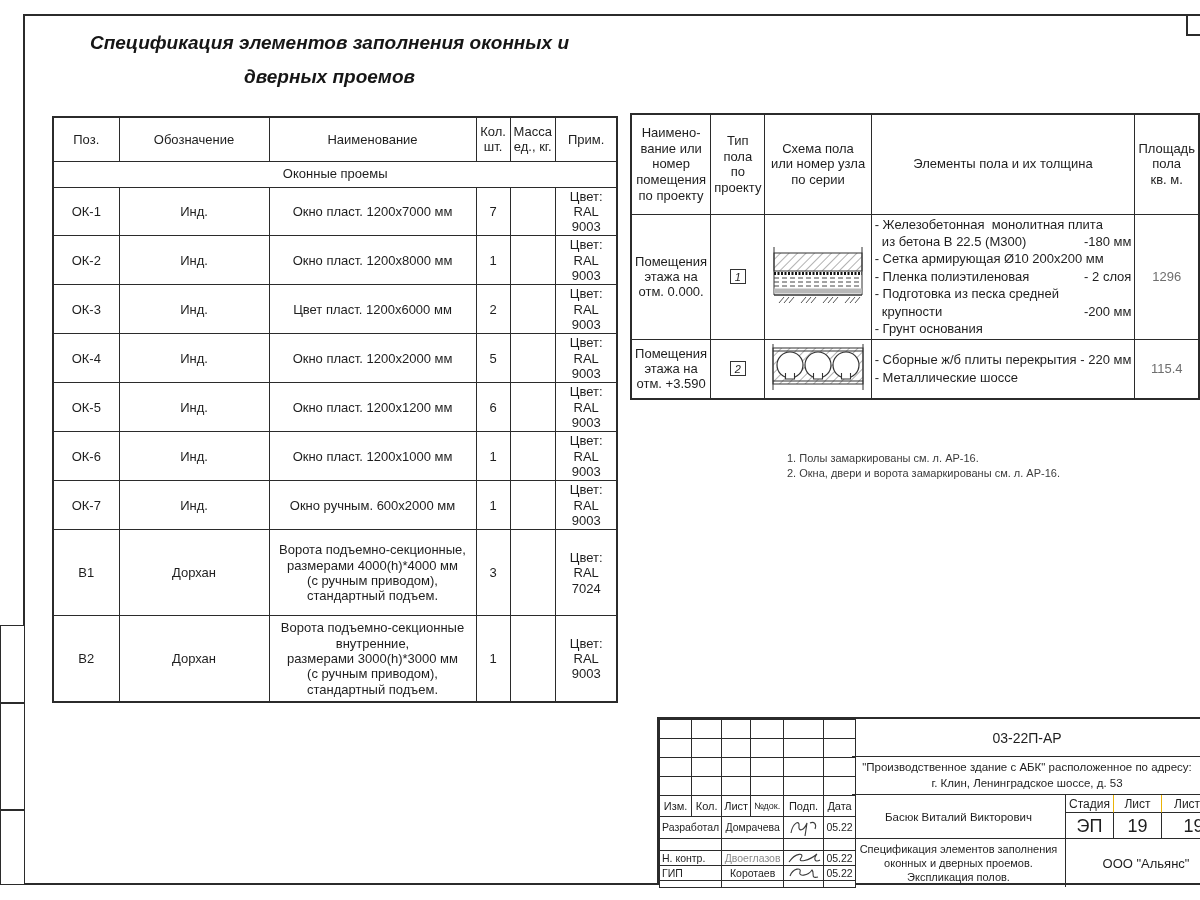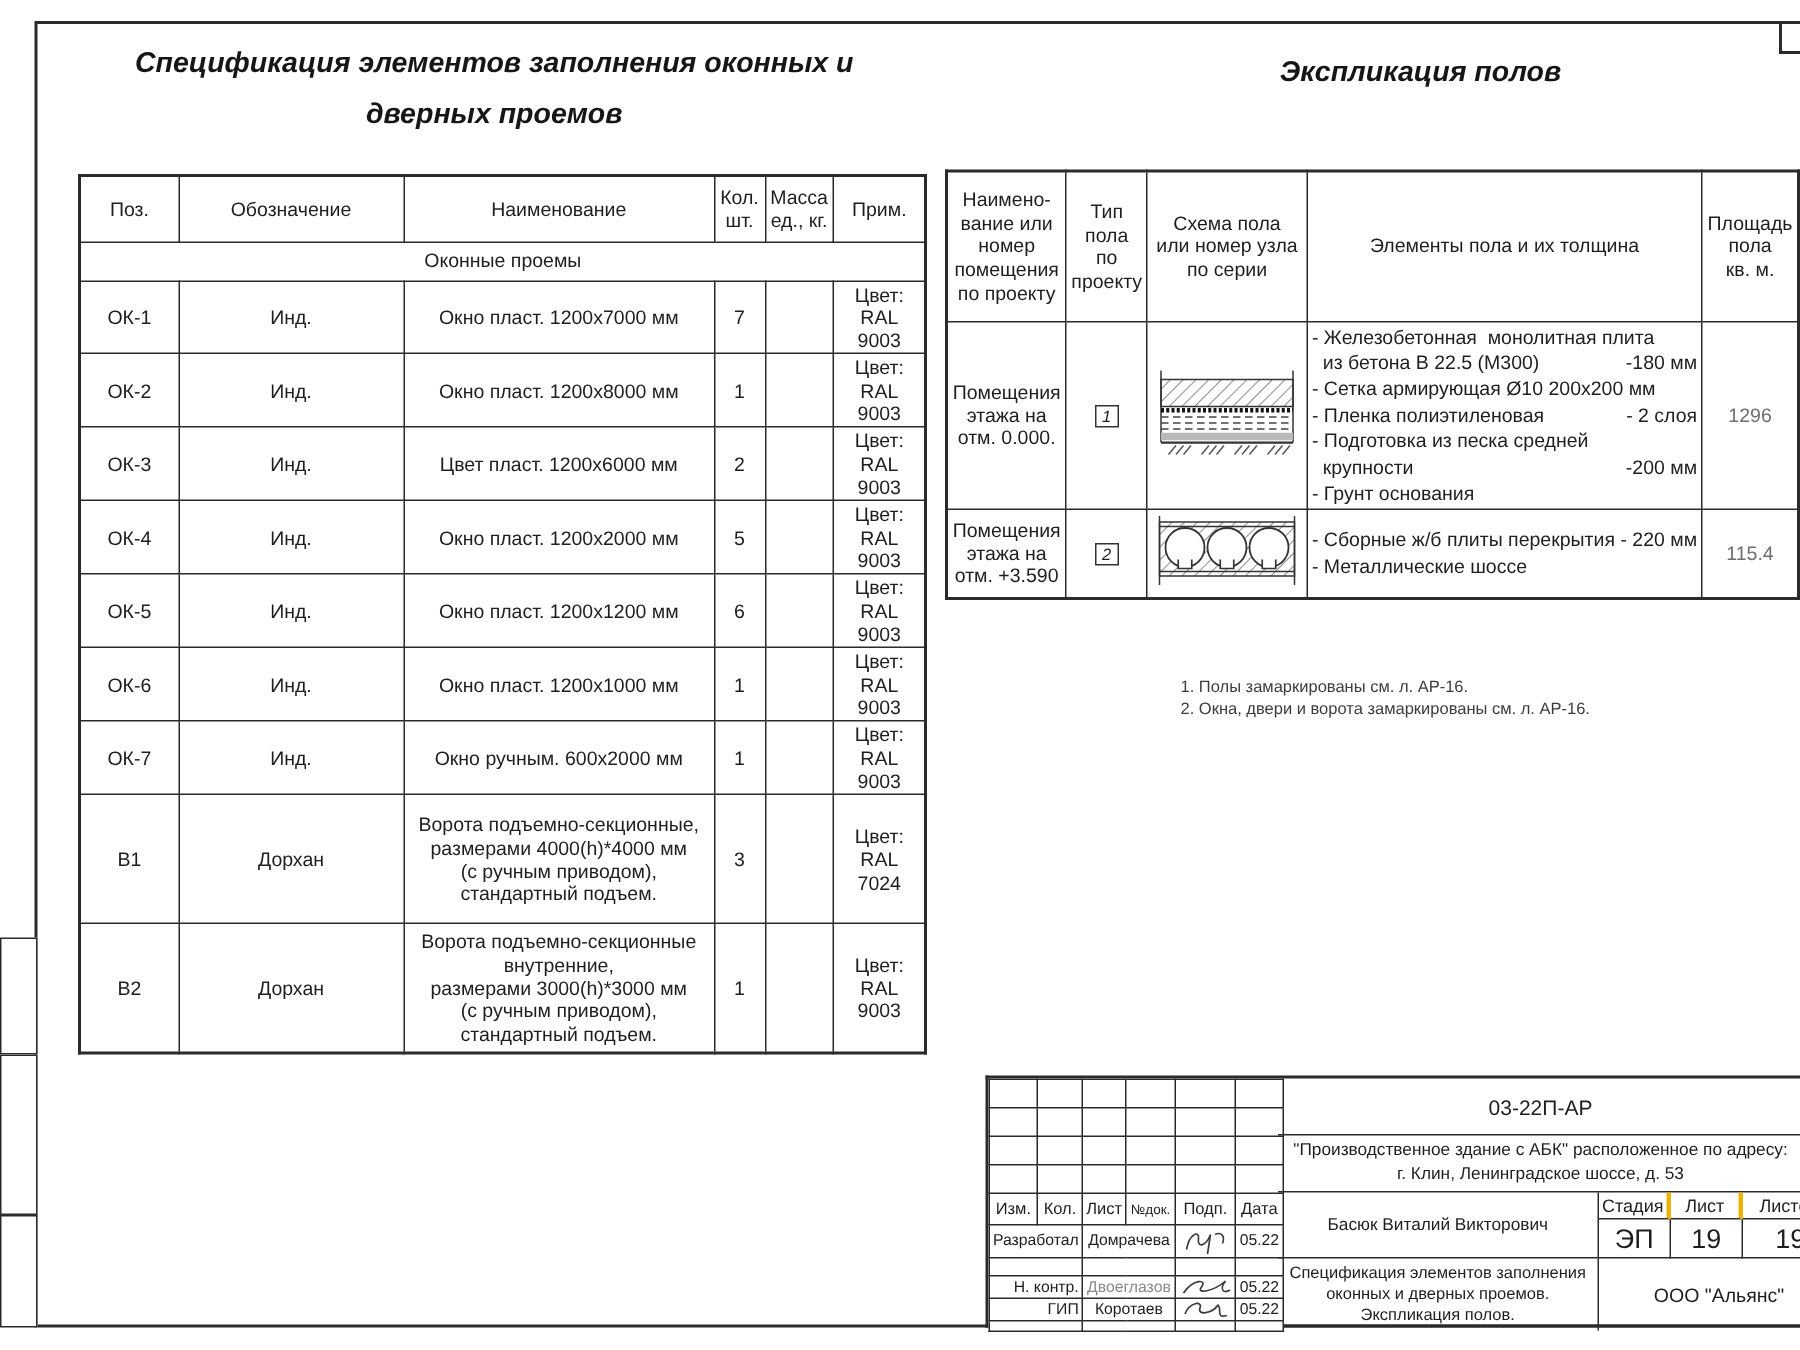--- a/index.html
+++ b/index.html
@@ -63,34 +63,34 @@
   #tb .tb-left{position:absolute;left:0;top:0;border:none;border-right:1.5px solid #2b2b2b}
   #tb .tb-left td{font-size:10.5px;padding:0 2px}
   #tb .tb-left tr.h19{height:19px}
   #tb .tb-left tr.h21{height:21px}
   #tb .tb-left tr.h22{height:22px}
   #tb .tb-left tr.h12{height:12px}
   #tb .tb-left tr.h15{height:15px}
   #tb .tb-left tr.h7{height:7px}
   #tb .tb-left tr.head td{font-size:11px}
   #tb .tb-left tr.head td:nth-child(4){font-size:9px}
-  #tb .role-cell{text-align:right;padding-left:3px}
+  #tb .role-cell{text-align:left;padding-left:3px}
   #tb .date-cell{font-size:10px}
   #tb .muted{color:#8a8a8a}
   .tb-cell{position:absolute;display:flex;align-items:center;justify-content:center;
            text-align:center;border-color:#2b2b2b}
   #tb-doc{left:193px;top:0;width:350px;height:38px;border-bottom:1.5px solid #2b2b2b;font-size:14px}
   #tb-project{left:193px;top:38px;width:350px;height:38px;border-bottom:1.5px solid #2b2b2b;
               font-size:11.5px;line-height:1.35;flex-direction:column}
   #tb-person{left:193px;top:76px;width:214px;height:44px;border-right:1.5px solid #2b2b2b;
              border-bottom:1.5px solid #2b2b2b;font-size:11.5px}
   #tb-stage{left:407px;top:76px;width:160px;height:44px;border-bottom:1.5px solid #2b2b2b;
             display:block}
   .sg-row{display:flex}
-  .sg-cell{border-right:3px solid #eab308;border-bottom:1px solid #2b2b2b;height:18px;
+  .sg-cell{border-right:1px solid #eab308;border-bottom:1px solid #2b2b2b;height:18px;
            font-size:12px;display:flex;align-items:center;justify-content:center}
   .sg-val{border-right:1px solid #2b2b2b;height:26px;font-size:18px;
           display:flex;align-items:center;justify-content:center}
   .sg-w1{width:48px}.sg-w2{width:48px}.sg-w3{width:64px}
   #tb-title{left:0;top:120px;width:214px;height:48px;left:193px;
             border-right:1.5px solid #2b2b2b;font-size:11px;line-height:1.3;white-space:pre-line}
   #tb-company{left:407px;top:120px;width:160px;height:48px;font-size:13px}
   .sig-svg{display:block;margin:0 auto}
 </style>
 </head>
@@ -100,23 +100,20 @@
 
   <div class="frame"></div>
   <div class="corner-box"></div>
   <div class="edge-box b1"></div>
   <div class="edge-box b2"></div>
   <div class="edge-box b3"></div>
 
   <div class="sheet-title" id="spec-title">
     <span>Спецификация элементов заполнения оконных и</span><br>
     <span>дверных проемов</span>
-  </div>
-  <div class="sheet-title" id="floors-title">
-    <span>Экспликация полов</span>
   </div>
 
   <table class="dwg" id="spec-table">
     <colgroup>
       <col style="width:66px">
         <col style="width:150px">
         <col style="width:207px">
       <col style="width:34px">
         <col style="width:37px">
         <col style="width:62px">

